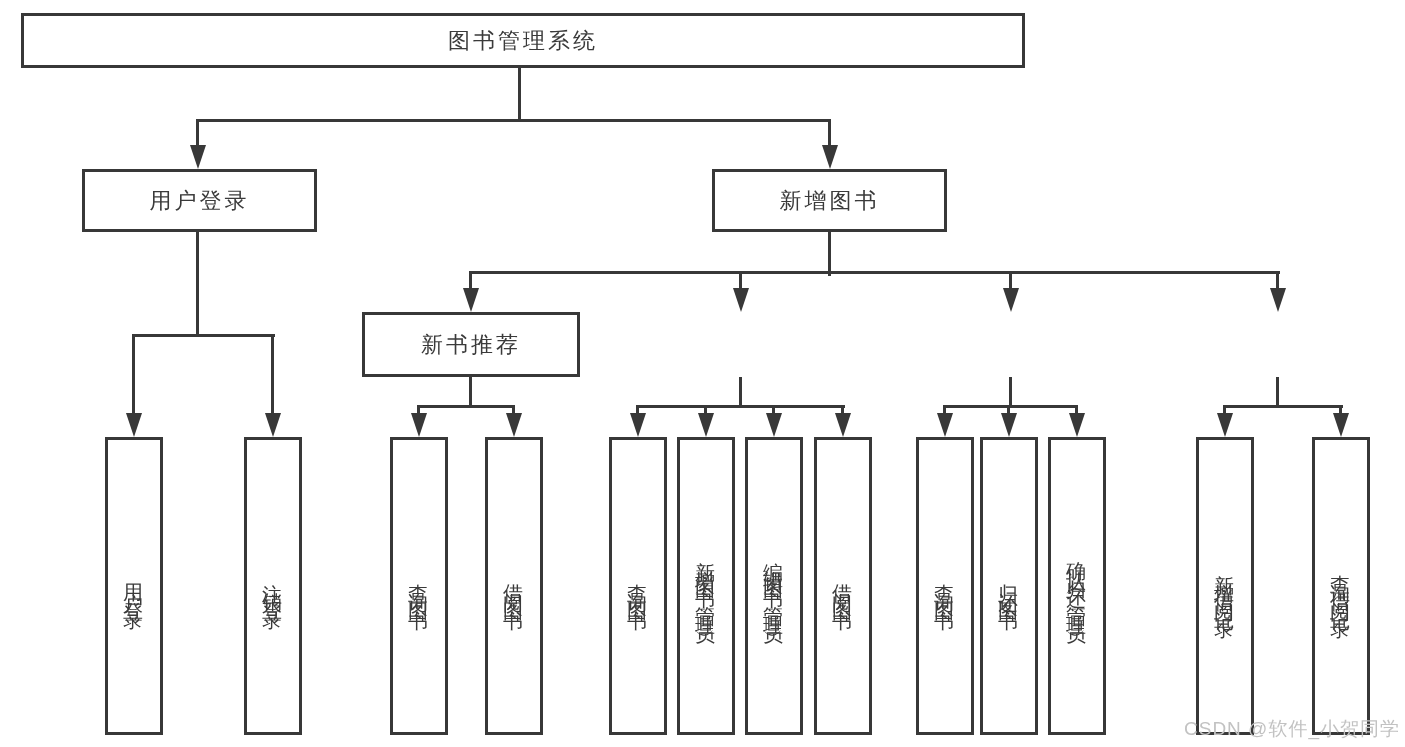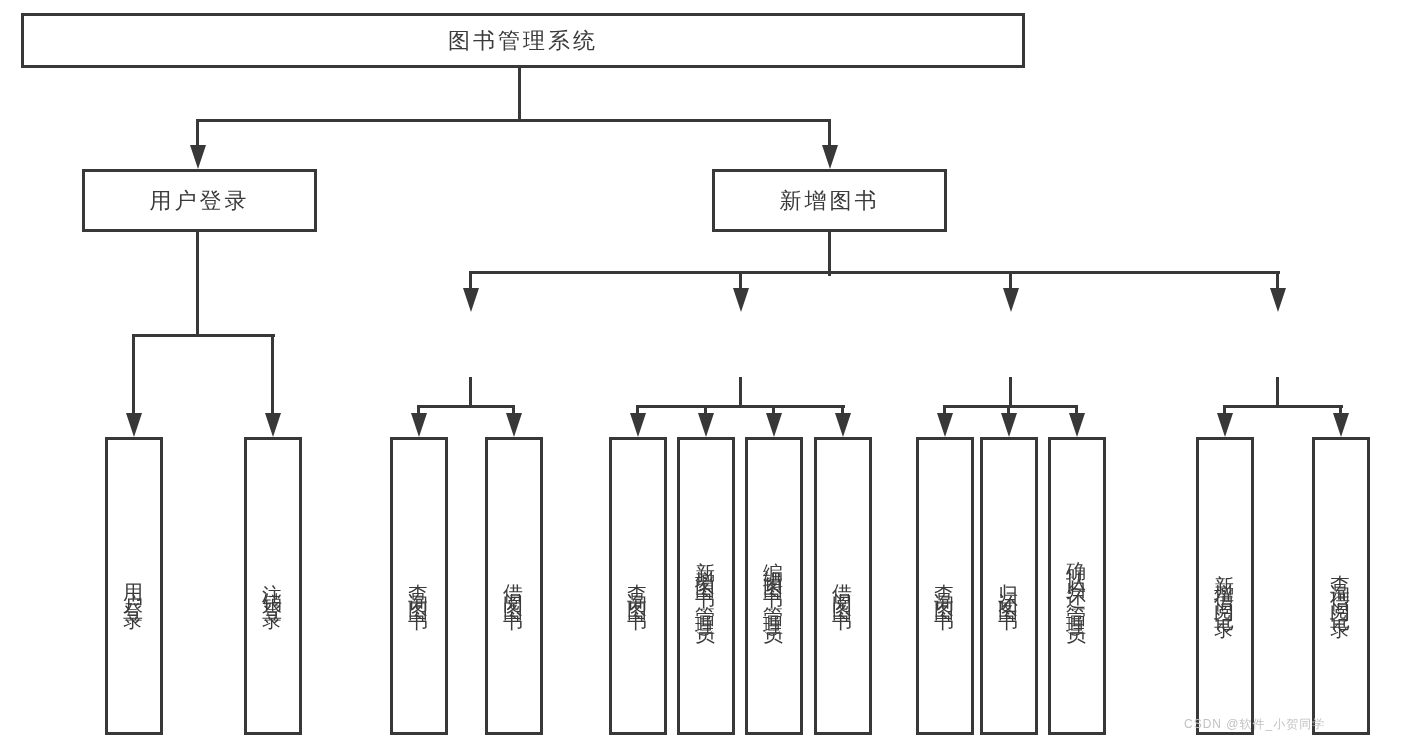--- a/index.html
+++ b/index.html
@@ -18,40 +18,43 @@
     writing-mode:vertical-rl; text-orientation:mixed; letter-spacing:9px;
     white-space:nowrap;
   }
   .line { position:absolute; background:#383838; }
   .arrow {
     position:absolute; width:0; height:0;
     border-left:8px solid transparent; border-right:8px solid transparent;
     border-top:24px solid #383838;
   }
   .watermark {
-    position:absolute; color:#c2c2c2; font-size:12px; letter-spacing:1px; white-space:nowrap;
+    position:absolute; color:#c2c2c2; font-size:19px; letter-spacing:1px; white-space:nowrap;
   }
 </style>
 </head>
 <body>
 
 <div class="stage">
 
   <div class="box hbox" style="left:21px; top:13px; width:1004px; height:55px;">
     <span>图书管理系统</span>
   </div>
 
   <div class="box hbox" style="left:82px; top:169px; width:235px; height:63px;">
     <span>用户登录</span>
   </div>
 
   <div class="box hbox" style="left:712px; top:169px; width:235px; height:63px;">
     <span>新增图书</span>
   </div>
 
+  <div class="box hbox" style="left:362px; top:312px; width:218px; height:65px;">
+    <span>新书推荐</span>
+  </div>
 
 
 
 
   <div class="box vbox" style="left:105px; top:437px; width:58px; height:298px;">
     <span>用户登录</span>
   </div>
   <div class="box vbox" style="left:244px; top:437px; width:58px; height:298px;">
     <span>注销登录</span>
   </div>

